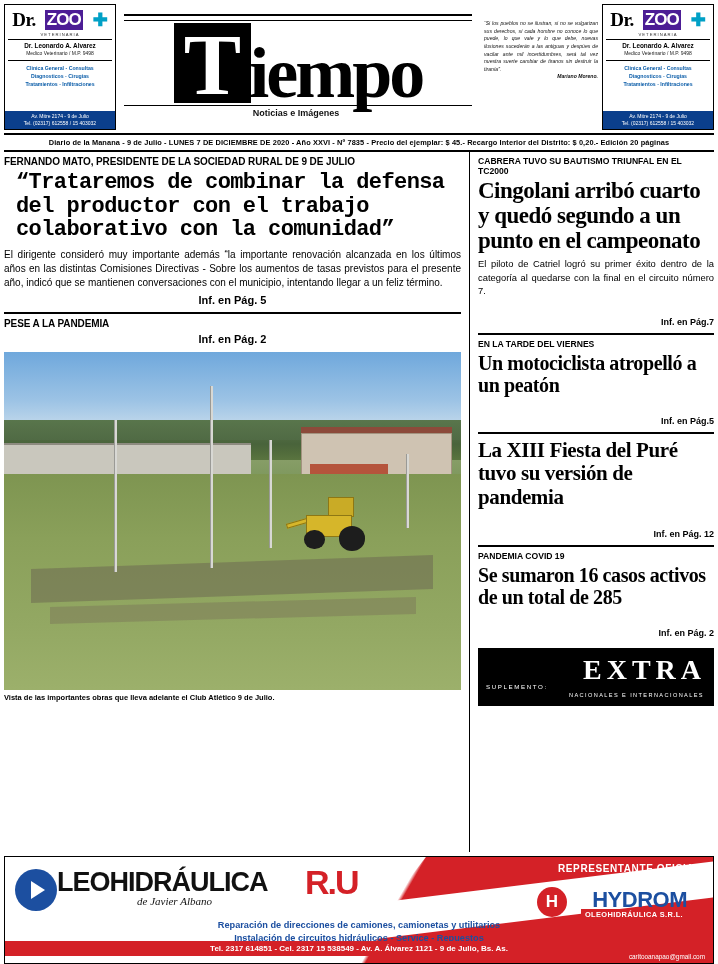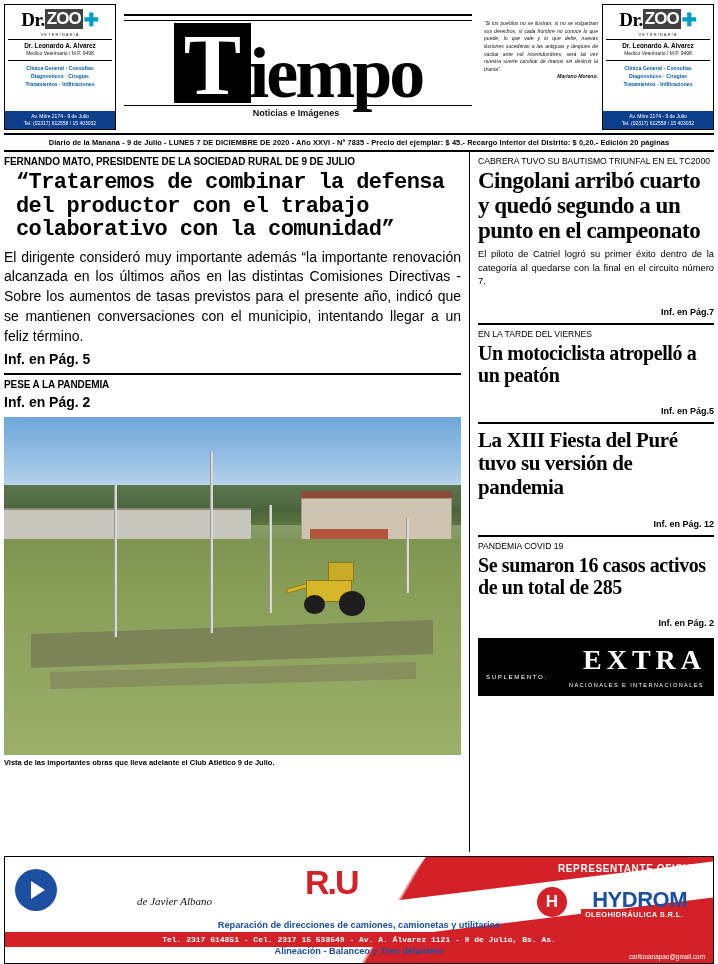--- a/index.html
+++ b/index.html
@@ -27,35 +27,35 @@
     width: 112px;
     border: 1px solid #000;
     display: flex;
     flex-direction: column;
     font-family: "Liberation Sans", sans-serif;
     overflow: hidden;
     background: #fff;
   }
   .ad-top {
     display: flex;
-    align-items: flex-start;
+    align-items: center;
     justify-content: center;
-    gap: 0;
+    gap: 9px;
     padding: 4px 2px 2px 2px;
   }
   .ad-dr {
     font-family: "Liberation Serif", serif;
     font-weight: bold;
     font-size: 19px;
     letter-spacing: -0.5px;
   }
   .ad-zoo {
     display: inline-flex;
     align-items: center;
-    background: #404040;
+    background: #4c1d95;
     color: #fff;
     font-weight: bold;
     font-size: 17px;
     padding: 0 2px;
     letter-spacing: -1px;
     position: relative;
   }
   .ad-cross {
     color: #00a0c6;
     font-weight: bold;
@@ -197,30 +197,30 @@
   .headline-main {
     font-family: Liberation Mono, monospace;
     font-weight: bold;
     font-size: 22px;
     line-height: 1.07;
     letter-spacing: -0.6px;
     margin: 2px 0 6px 12px;
   }
   .deck {
     font-family: "Liberation Sans", sans-serif;
-    font-size: 14px;
+    font-size: 10px;
     line-height: 1.42;
     text-align: justify;
     margin-bottom: 4px;
   }
   .ref {
     font-family: "Liberation Sans", sans-serif;
     font-weight: bold;
-    font-size: 14px;
-    text-align: left;
+    font-size: 11px;
+    text-align: center;
     margin-top: 2px;
   }
   .hr-black { border-top: 2px solid #000; margin: 6px 0 0 0; }
 
   .headline-2 {
     font-family: "Liberation Serif", serif;
     font-weight: bold;
     font-size: 24px;
     line-height: 1.12;
     letter-spacing: -0.4px;
@@ -299,21 +299,21 @@
   .photo-caption {
     font-family: "Liberation Sans", sans-serif;
     font-size: 7.5px;
     font-weight: bold;
     padding: 3px 0 0 0;
   }
 
   
   .r-kicker {
     font-family: "Liberation Sans", sans-serif;
-    font-weight: normal;
+    font-weight: bold;
     font-size: 8.6px;
     padding: 4px 0 1px 0;
   }
   .r-headline {
     font-family: "Liberation Serif", serif;
     font-weight: bold;
     font-size: 23px;
     line-height: 1.08;
     letter-spacing: -0.5px;
     margin: 2px 0 4px 0;
@@ -465,24 +465,24 @@
   .ba-lines {
     position: absolute; left: 0; top: 62px; width: 100%;
     text-align: center;
     font-family: "Liberation Sans", sans-serif;
     font-weight: bold;
     font-size: 9.2px;
     line-height: 1.42;
     color: #1c4fa0;
   }
   .ba-foot {
-    position: absolute; left: 0; bottom: 16px; width: 100%;
+    position: absolute; left: 0; bottom: 7px; width: 100%;
     background: #d42127;
     color: #fff;
-    font-family: Liberation Mono, monospace;
+    font-family: Liberation Sans, sans-serif;
     font-weight: bold;
     font-size: 8px;
     text-align: center;
     padding: 3px 0;
   }
   .ba-mail {
     position: absolute; right: 8px; bottom: 3px;
     font-family: "Liberation Sans", sans-serif;
     font-size: 6.4px;
     color: #fff;
@@ -626,20 +626,21 @@
         <div class="extra-sup">SUPLEMENTO:</div>
         <div class="extra-nac">NACIONALES E INTERNACIONALES</div>
       </div>
     </div>
   </div>
 
   <div class="bottom-ad">
     <div class="ba-red-swoosh"></div>
     <div class="ba-white-band"></div>
     <div class="ba-play"></div>
+    <div class="ba-title">LEOHIDRÁULICA</div>
     <div class="ba-sub">de Javier Albano</div>
     <div class="ba-ru">R.U</div>
     <div class="ba-rep">REPRESENTANTE OFICIAL</div>
     <div class="ba-hyd-circ">H</div>
     <div class="ba-hyd">HYDROM</div>
     <div class="ba-hyd-sub">OLEOHIDRÁULICA S.R.L.</div>
     <div class="ba-lines">
       <div>Reparación de direcciones de camiones, camionetas y utilitarios</div>
       <div>Instalación de circuitos hidráulicos - Service - Repuestos</div>
       <div>Alineación - Balanceo y Tren delantero</div>

